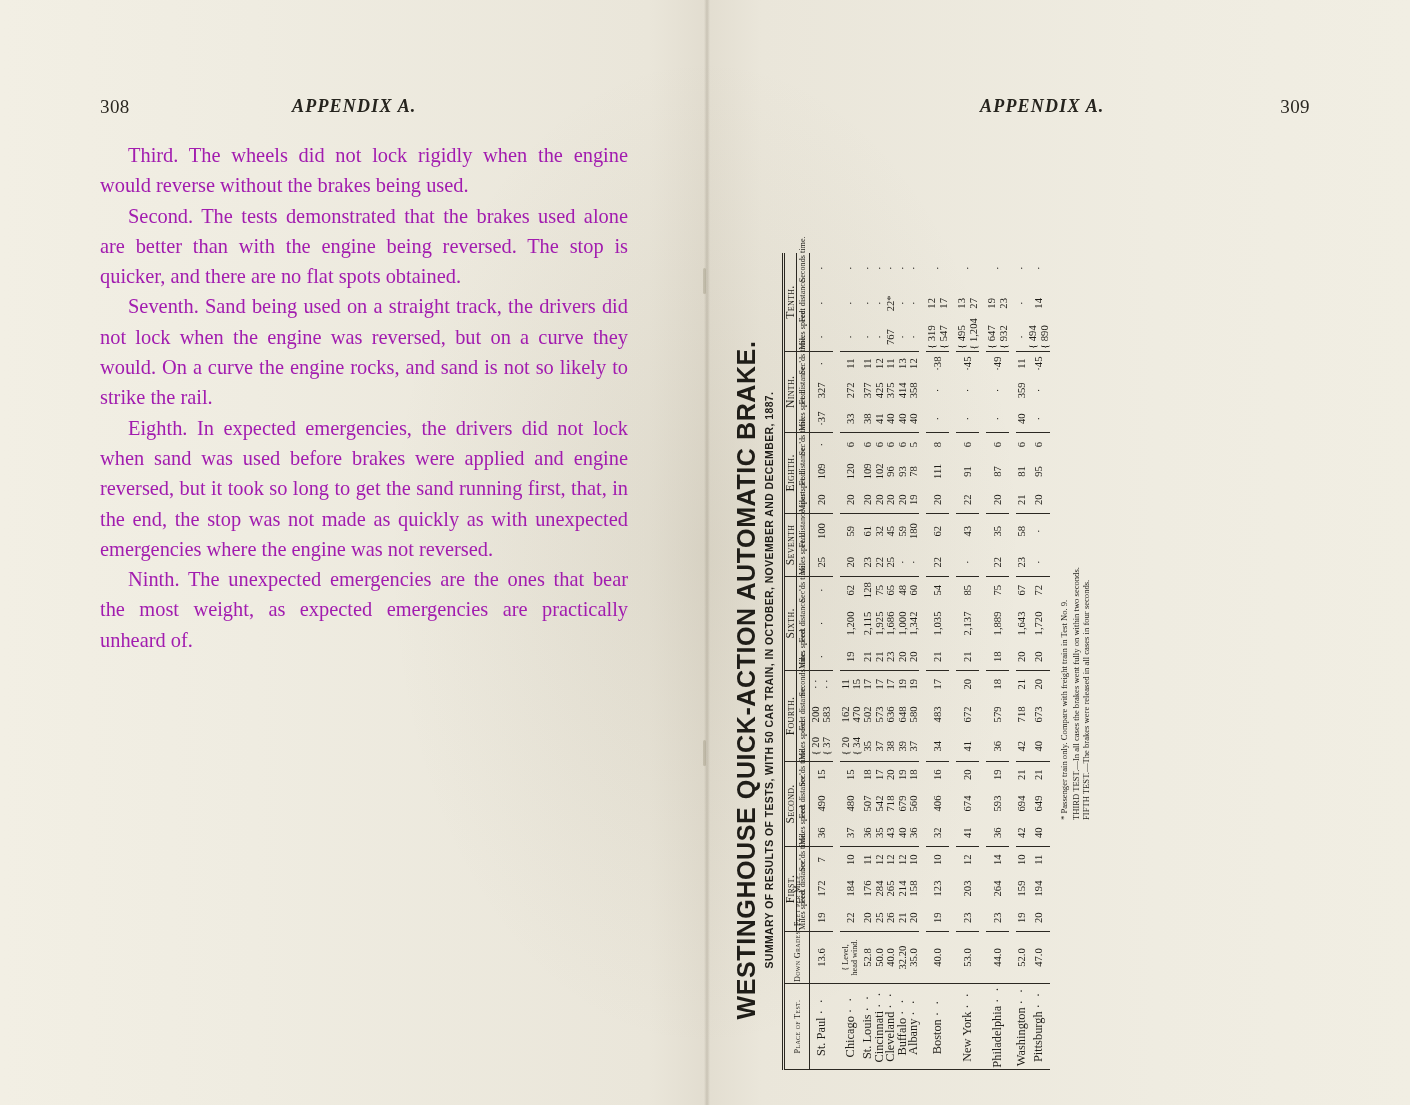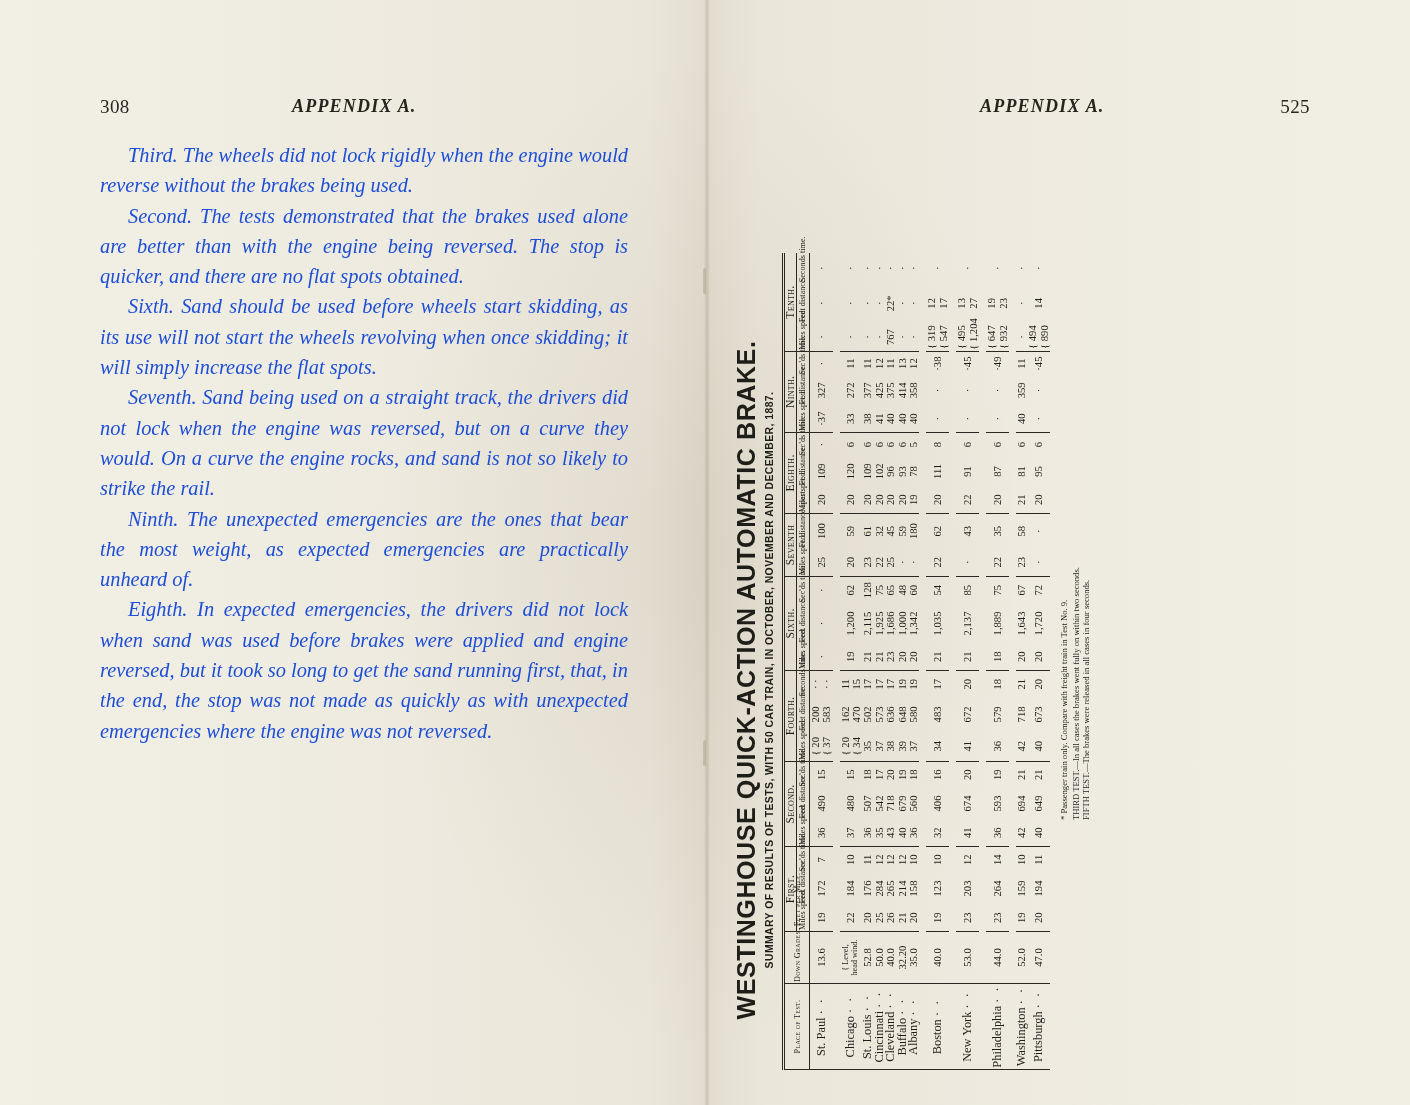--- a/index.html
+++ b/index.html
@@ -23,23 +23,23 @@
   }
   .gutter-marks{position:absolute;left:703px;width:8px;}
   .gutter-marks i{position:absolute;display:block;width:3px;height:26px;background:rgba(120,110,85,.25);border-radius:2px;}
 
   
   .page-left{position:absolute;left:0;top:0;width:704px;height:890px;padding-left:23px;}
   .folio-left{position:absolute;left:100px;top:96px;font-size:19px;color:#2a2720;letter-spacing:.4px;}
   .run-head-left{position:absolute;left:292px;top:96px;font-style:italic;font-weight:bold;font-size:18px;letter-spacing:1.2px;color:#26241e;}
   .body-left{
     position:absolute;left:100px;top:140px;width:528px;
-    font-size:20.4px;line-height:30.3px;color:#1d4ed8;
+    font-size:20.4px;line-height:30.3px;color:#a21caf;
     text-align:justify;text-align-last:left;
-    -webkit-hyphens:none;hyphens:none;font-style:italic;
+    -webkit-hyphens:none;hyphens:none;
   }
   .body-left p{margin:0;text-indent:28px;}
 
   
   .page-right{position:absolute;left:704px;top:0;width:706px;height:1105px;}
   .folio-right{position:absolute;right:100px;top:96px;font-size:19px;color:#2a2720;letter-spacing:.4px;}
   .run-head-right{position:absolute;left:276px;top:96px;font-style:italic;font-weight:bold;font-size:18px;letter-spacing:1.2px;color:#26241e;}
 
   
   .plate{
@@ -132,30 +132,29 @@
   <i style="top:268px"></i>
     <i style="top:740px"></i>
 </div>
 
 <div class="page-left">
   <div class="folio-left">308</div>
   <div class="run-head-left">APPENDIX A.</div>
   <div class="body-left">
     <p>Third.   The wheels did not lock rigidly when the engine would reverse without the brakes being used.</p>
     <p>Second.   The tests demonstrated that the brakes used alone are better than with the engine being reversed.   The stop is quicker, and there are no flat spots obtained.</p>
-    <p>Sixth.   Sand should be used before wheels start skidding, as its use will not start the wheels revolving when once skidding; it will simply increase the flat spots.</p>
     <p>Seventh.   Sand being used on a straight track, the drivers did not lock when the engine was reversed, but on a curve they would.   On a curve the engine rocks, and sand is not so likely to strike the rail.</p>
+    <p>Eighth.   In expected emergencies, the drivers did not lock when sand was used before brakes were applied and engine reversed, but it took so long to get the sand running first, that, in the end, the stop was not made as quickly as with unexpected emergencies where the engine was not reversed.</p>
     <p>Ninth.   The unexpected emergencies are the ones that bear the most weight, as expected emergencies are practically unheard of.</p>
-    <p>Eighth.   In expected emergencies, the drivers did not lock when sand was used before brakes were applied and engine reversed, but it took so long to get the sand running first, that, in the end, the stop was not made as quickly as with unexpected emergencies where the engine was not reversed.</p>
   </div>
 </div>
 
 <div class="page-right">
   <div class="run-head-right">APPENDIX A.</div>
-  <div class="folio-right">525</div>
+  <div class="folio-right">309</div>
 
   <div class="plate">
     <div class="plate-title">WESTINGHOUSE QUICK-ACTION AUTOMATIC BRAKE.</div>
     <div class="plate-sub">SUMMARY OF RESULTS OF TESTS, WITH 50 CAR TRAIN, IN OCTOBER, NOVEMBER AND DECEMBER, 1887.</div>
 
     <table class="bt">
       <colgroup>
         <col style="width:86px">
           <col style="width:52px">
         <col style="width:27px">

